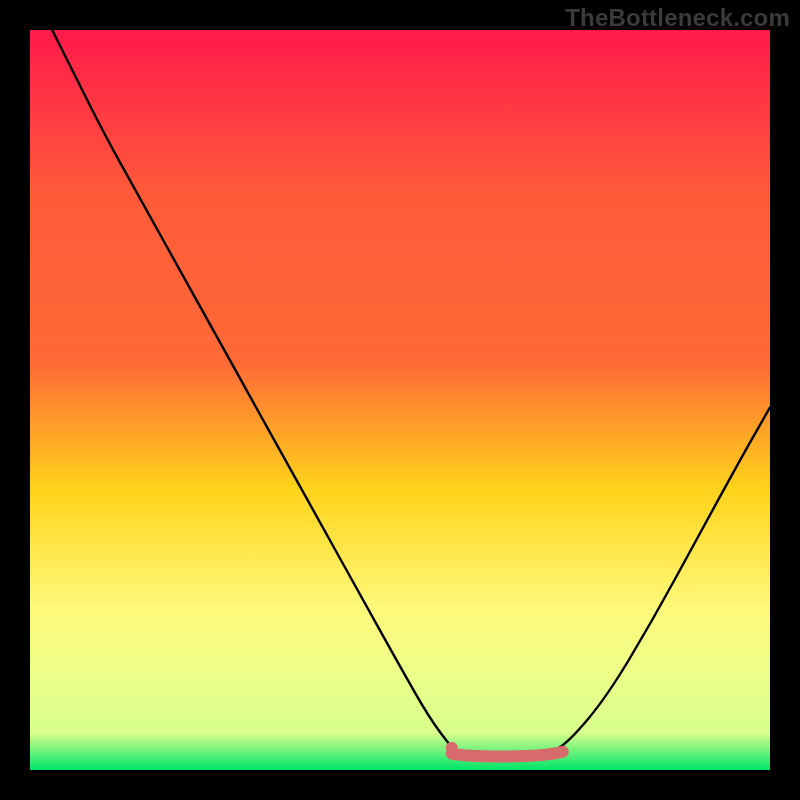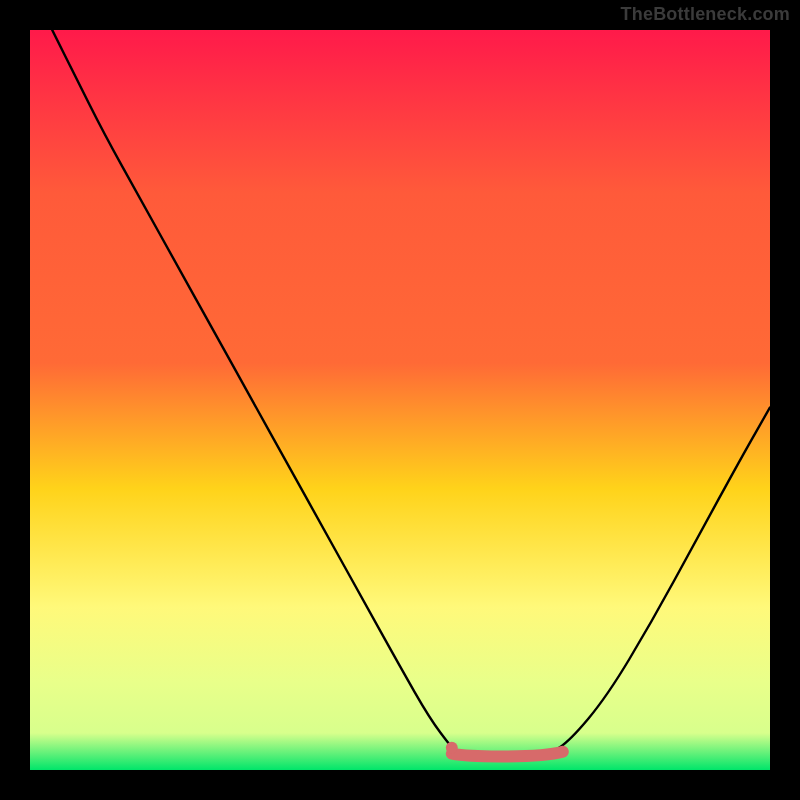--- a/index.html
+++ b/index.html
@@ -15,21 +15,21 @@
     position: relative;
     width: 800px;
     height: 800px;
     background: #000;
   }
   .attribution {
     position: absolute;
     top: 4px;
     right: 10px;
     color: #3b3b3b;
-    font-size: 18px;
+    font-size: 24px;
     font-weight: 600;
     letter-spacing: 0.2px;
     z-index: 10;
   }
   .plot-area {
     position: absolute;
     left: 30px;
     top: 30px;
     width: 740px;
     height: 740px;

